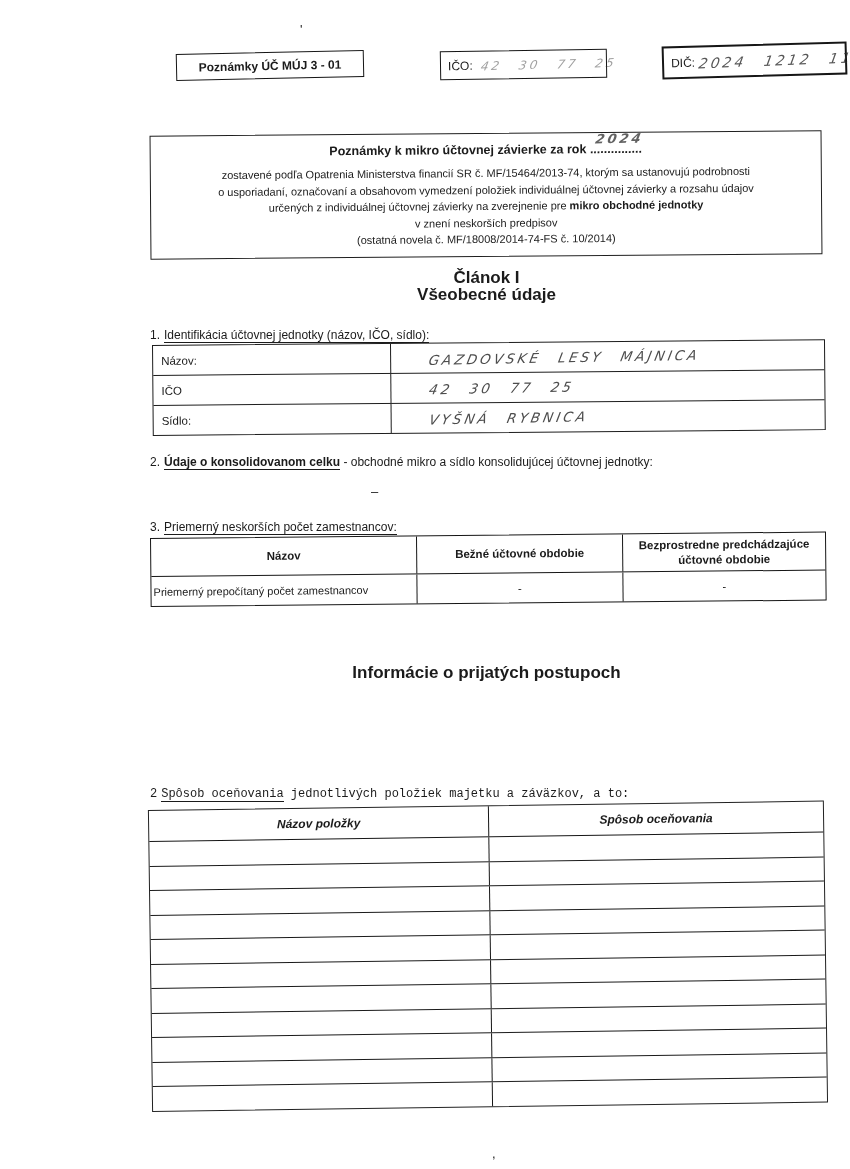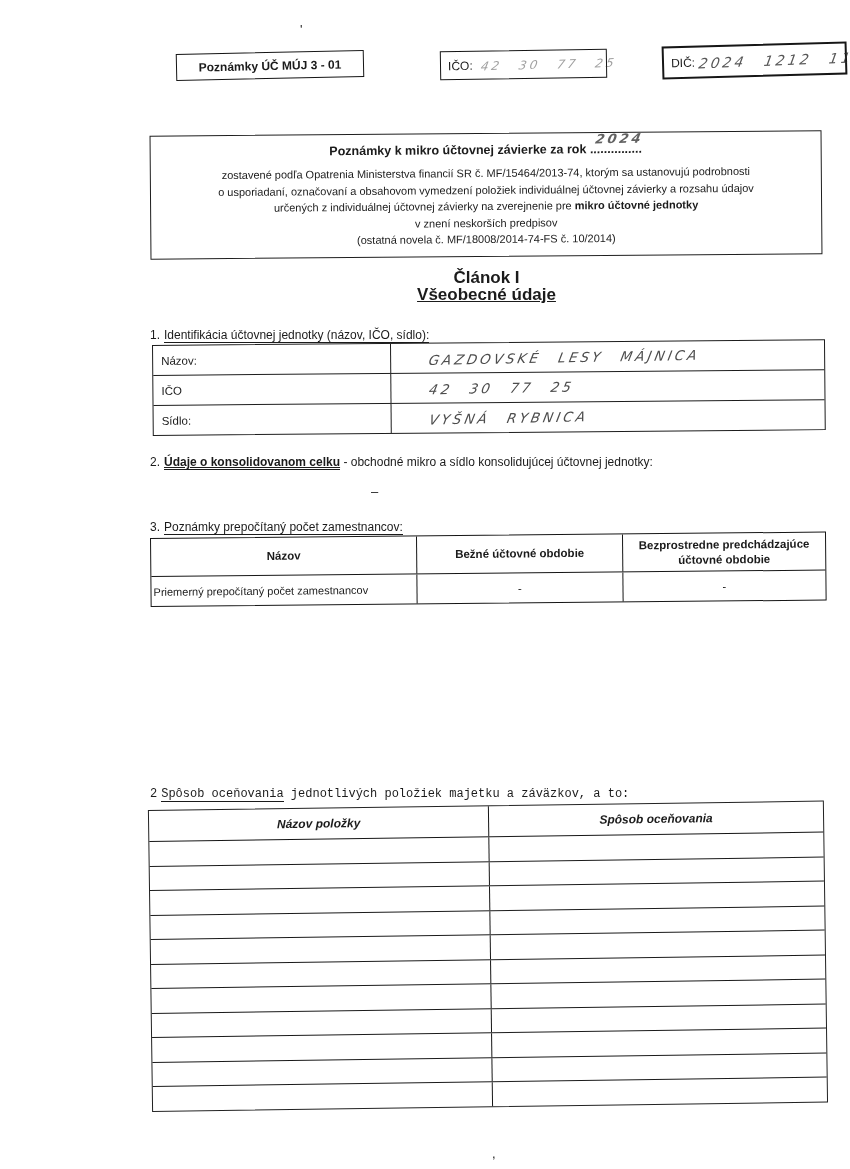--- a/index.html
+++ b/index.html
@@ -133,28 +133,28 @@
     <div class="title-line">
       <span>Poznámky k mikro účtovnej závierke za rok</span>
       <span class="title-year">
         <span>...............</span>
         <span class="hand">2024</span>
       </span>
     </div>
     <div class="title-par">
       <div>zostavené podľa Opatrenia Ministerstva financií SR č. MF/15464/2013-74, ktorým sa ustanovujú podrobnosti</div>
       <div>o usporiadaní, označovaní a obsahovom vymedzení položiek individuálnej účtovnej závierky a rozsahu údajov</div>
-      <div><span>určených z individuálnej účtovnej závierky na zverejnenie pre </span><span class="bold">mikro účtovné jednotky</span></div>
+      <div><span>určených z individuálnej účtovnej závierky na zverejnenie pre </span><span class="bold">mikro obchodné jednotky</span></div>
       <div>v znení neskorších predpisov</div>
       <div>(ostatná novela č. MF/18008/2014-74-FS č. 10/2014)</div>
     </div>
   </div>
 
   <div class="abs center h-article" style="left:150px;top:268px;width:673px;">Článok I</div>
-  <div class="abs center h-article" style="left:150px;top:285px;width:673px;text-decoration:underline;">Všeobecné údaje</div>
+  <div class="abs center h-article" style="left:150px;top:285px;width:673px;">Všeobecné údaje</div>
 
   <div class="abs item-line" style="left:150px;top:328px;">
     <span class="num">1.</span><span class="ul">Identifikácia účtovnej jednotky (názov, IČO, sídlo):</span>
   </div>
 
   <div class="abs t1">
     <div class="t1-row">
       <div class="t1-label">Názov:</div>
       <div class="t1-value">
           <span class="hand">GAZDOVSKÉ LESY MÁJNICA</span>
@@ -168,41 +168,42 @@
     </div>
     <div class="t1-row">
       <div class="t1-label">Sídlo:</div>
       <div class="t1-value">
           <span class="hand">VYŠNÁ RYBNICA</span>
         </div>
     </div>
   </div>
 
   <div class="abs item-line" style="left:150px;top:455px;width:692px;">
-    <span class="num">2.</span><span class="ul bold" style="font-weight:600;text-decoration:underline;">Údaje o konsolidovanom celku</span><span> - obchodné mikro a sídlo konsolidujúcej účtovnej jednotky:</span>
+    <span class="num">2.</span><span class="ul bold" style="font-weight:600;">Údaje o konsolidovanom celku</span><span> - obchodné mikro a sídlo konsolidujúcej účtovnej jednotky:</span>
   </div>
   <div class="abs dash-answer" style="left:371px;top:484px;">–</div>
 
   <div class="abs item-line" style="left:150px;top:520px;">
-    <span class="num">3.</span><span class="ul">Poznámky prepočítaný počet zamestnancov:</span>
+    <span class="num">3.</span><span class="ul">Priemerný neskorších počet zamestnancov:</span>
   </div>
 
   <div class="abs t2">
     <div class="t2-hdr">
       <div class="t2c1">Názov</div>
       <div class="t2c2" style="padding:0 28px;">Bežné účtovné obdobie</div>
       <div class="t2c3" style="padding:0 4px;">Bezprostredne predchádzajúce účtovné obdobie</div>
     </div>
     <div class="t2-row">
       <div class="t2c1">Priemerný prepočítaný počet zamestnancov</div>
       <div class="t2c2">-</div>
       <div class="t2c3">-</div>
     </div>
   </div>
 
+  <div class="abs center h-article" style="left:150px;top:663px;width:673px;">Informácie o prijatých postupoch</div>
 
 
   <div class="abs item-line" style="left:150px;top:787px;font-family:Liberation Mono, monospace;">
     <span class="num">2</span><span class="ul">Spôsob oceňovania</span><span> jednotlivých položiek majetku a záväzkov, a to:</span>
   </div>
 
   <div class="abs t3">
     <div class="t3-hdr">
       <div class="t3c1">Názov položky</div>
       <div class="t3c2">Spôsob oceňovania</div>

